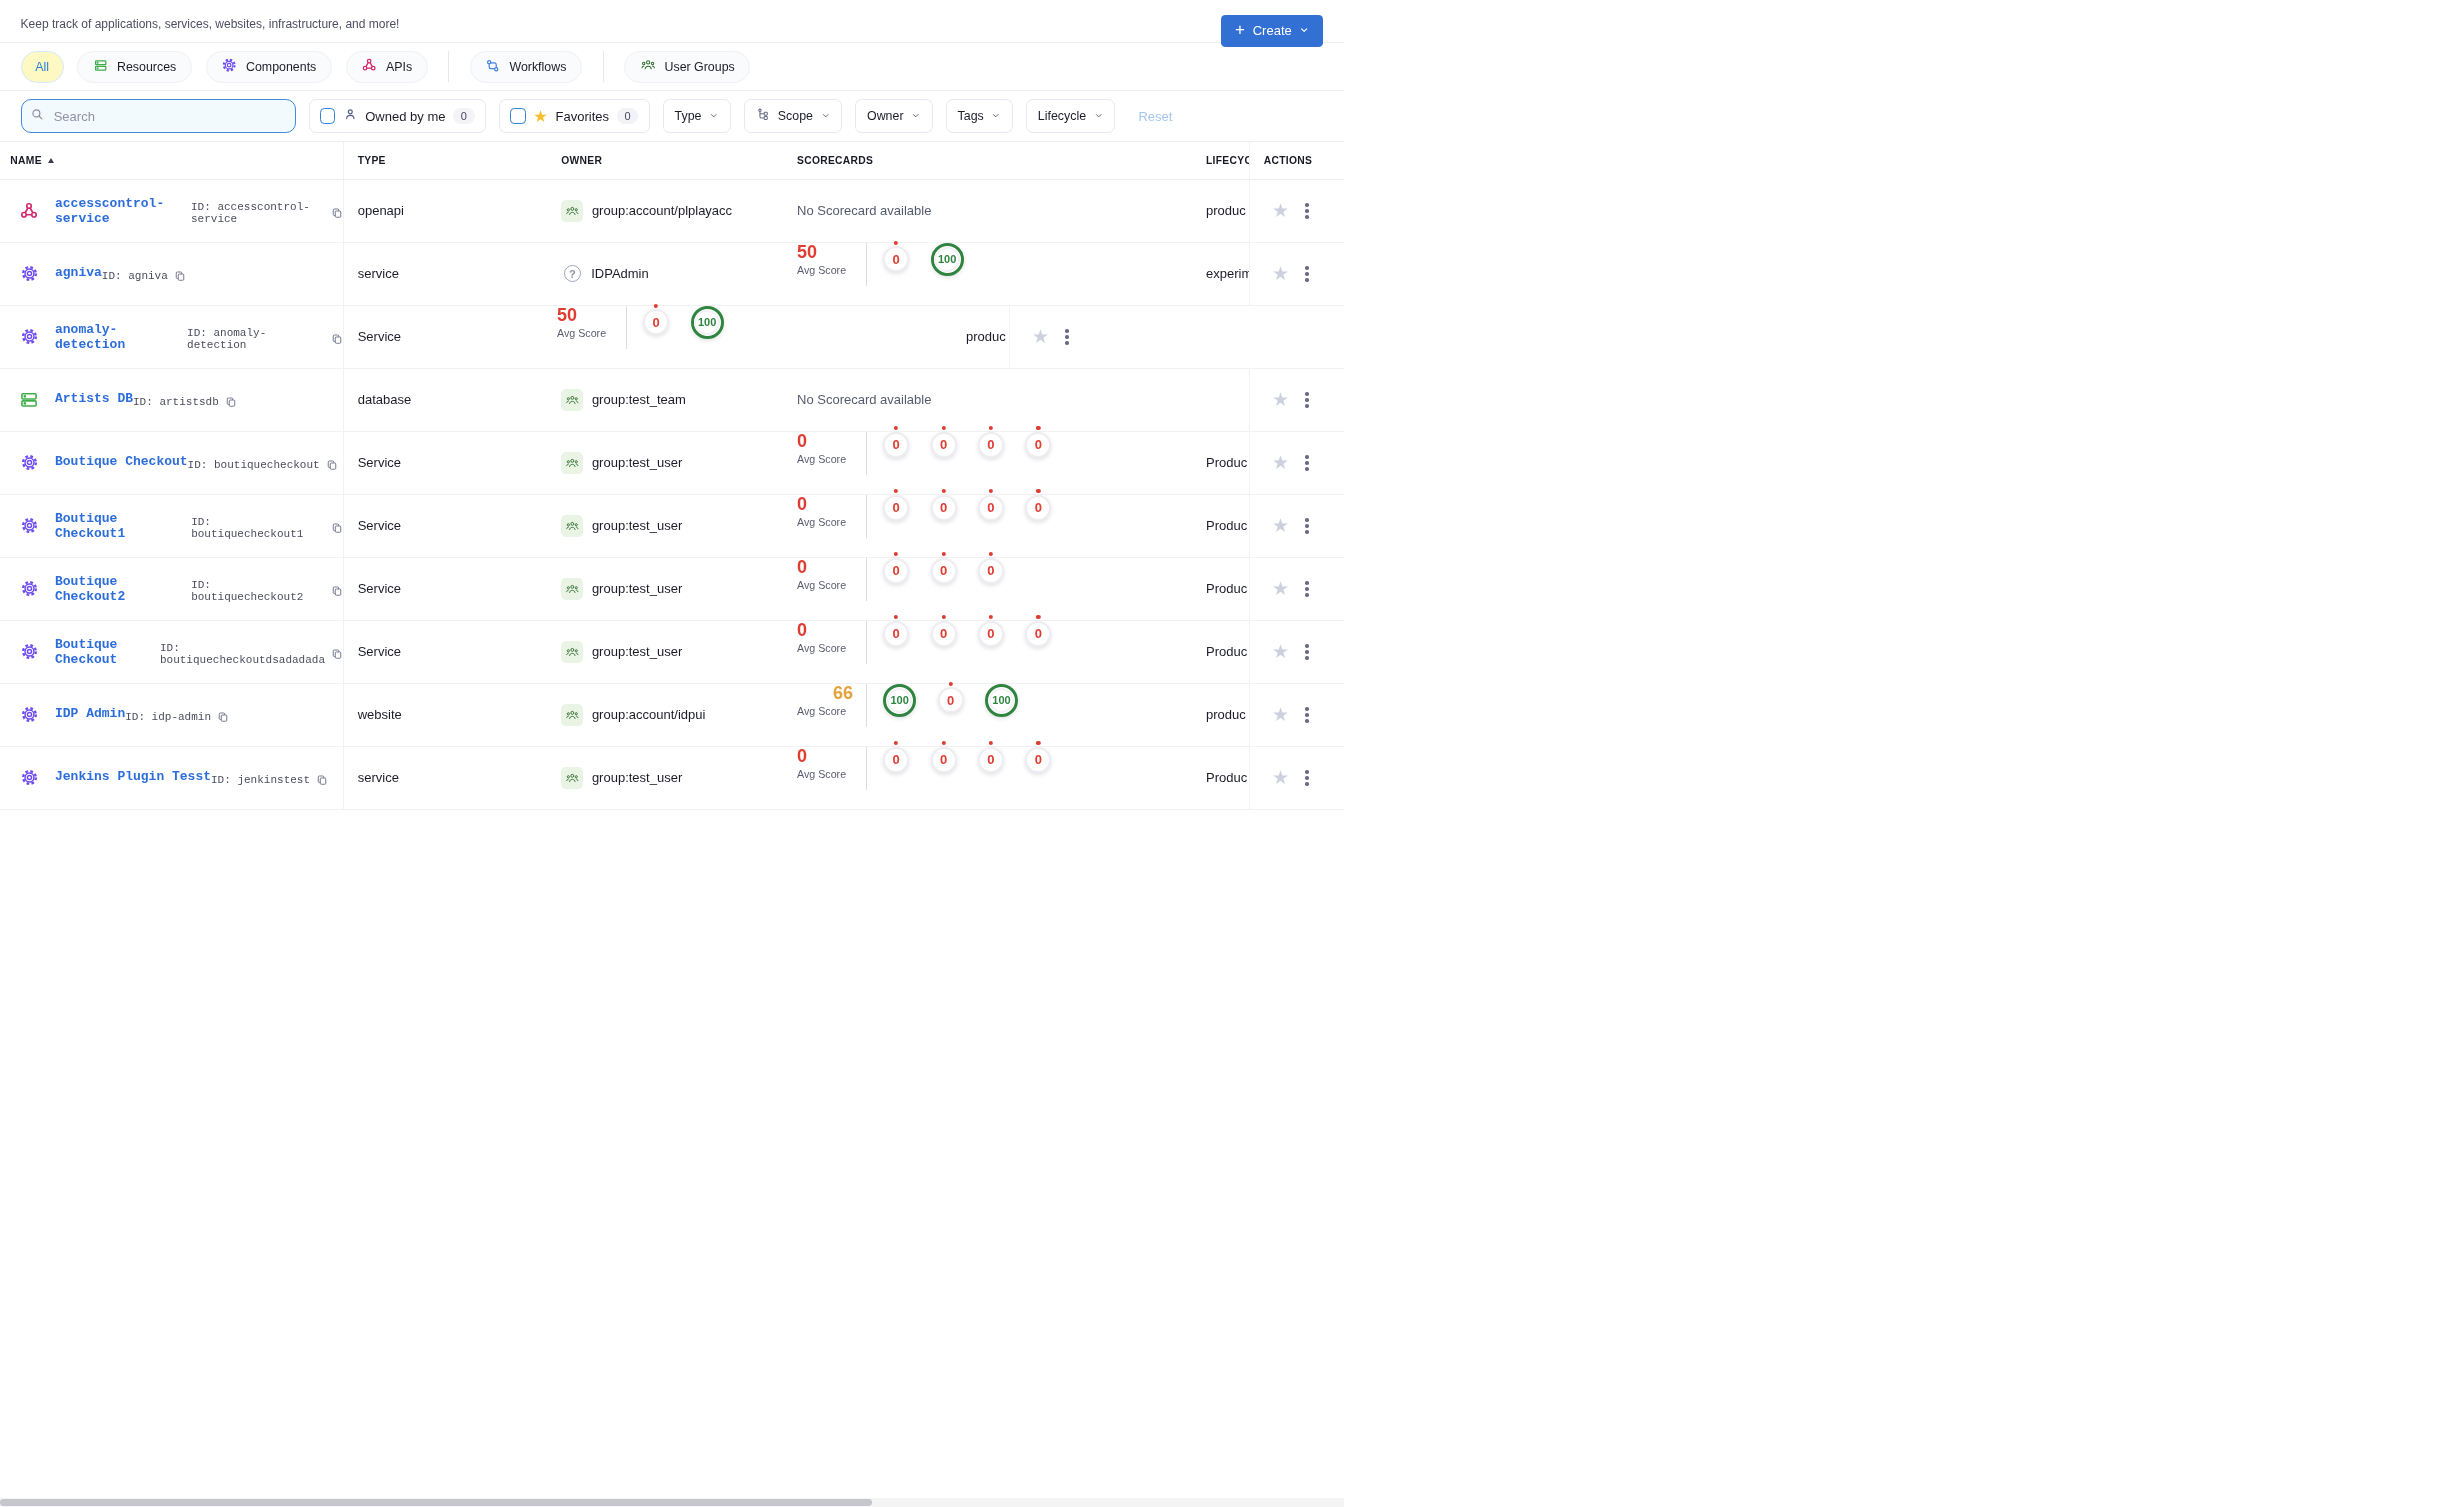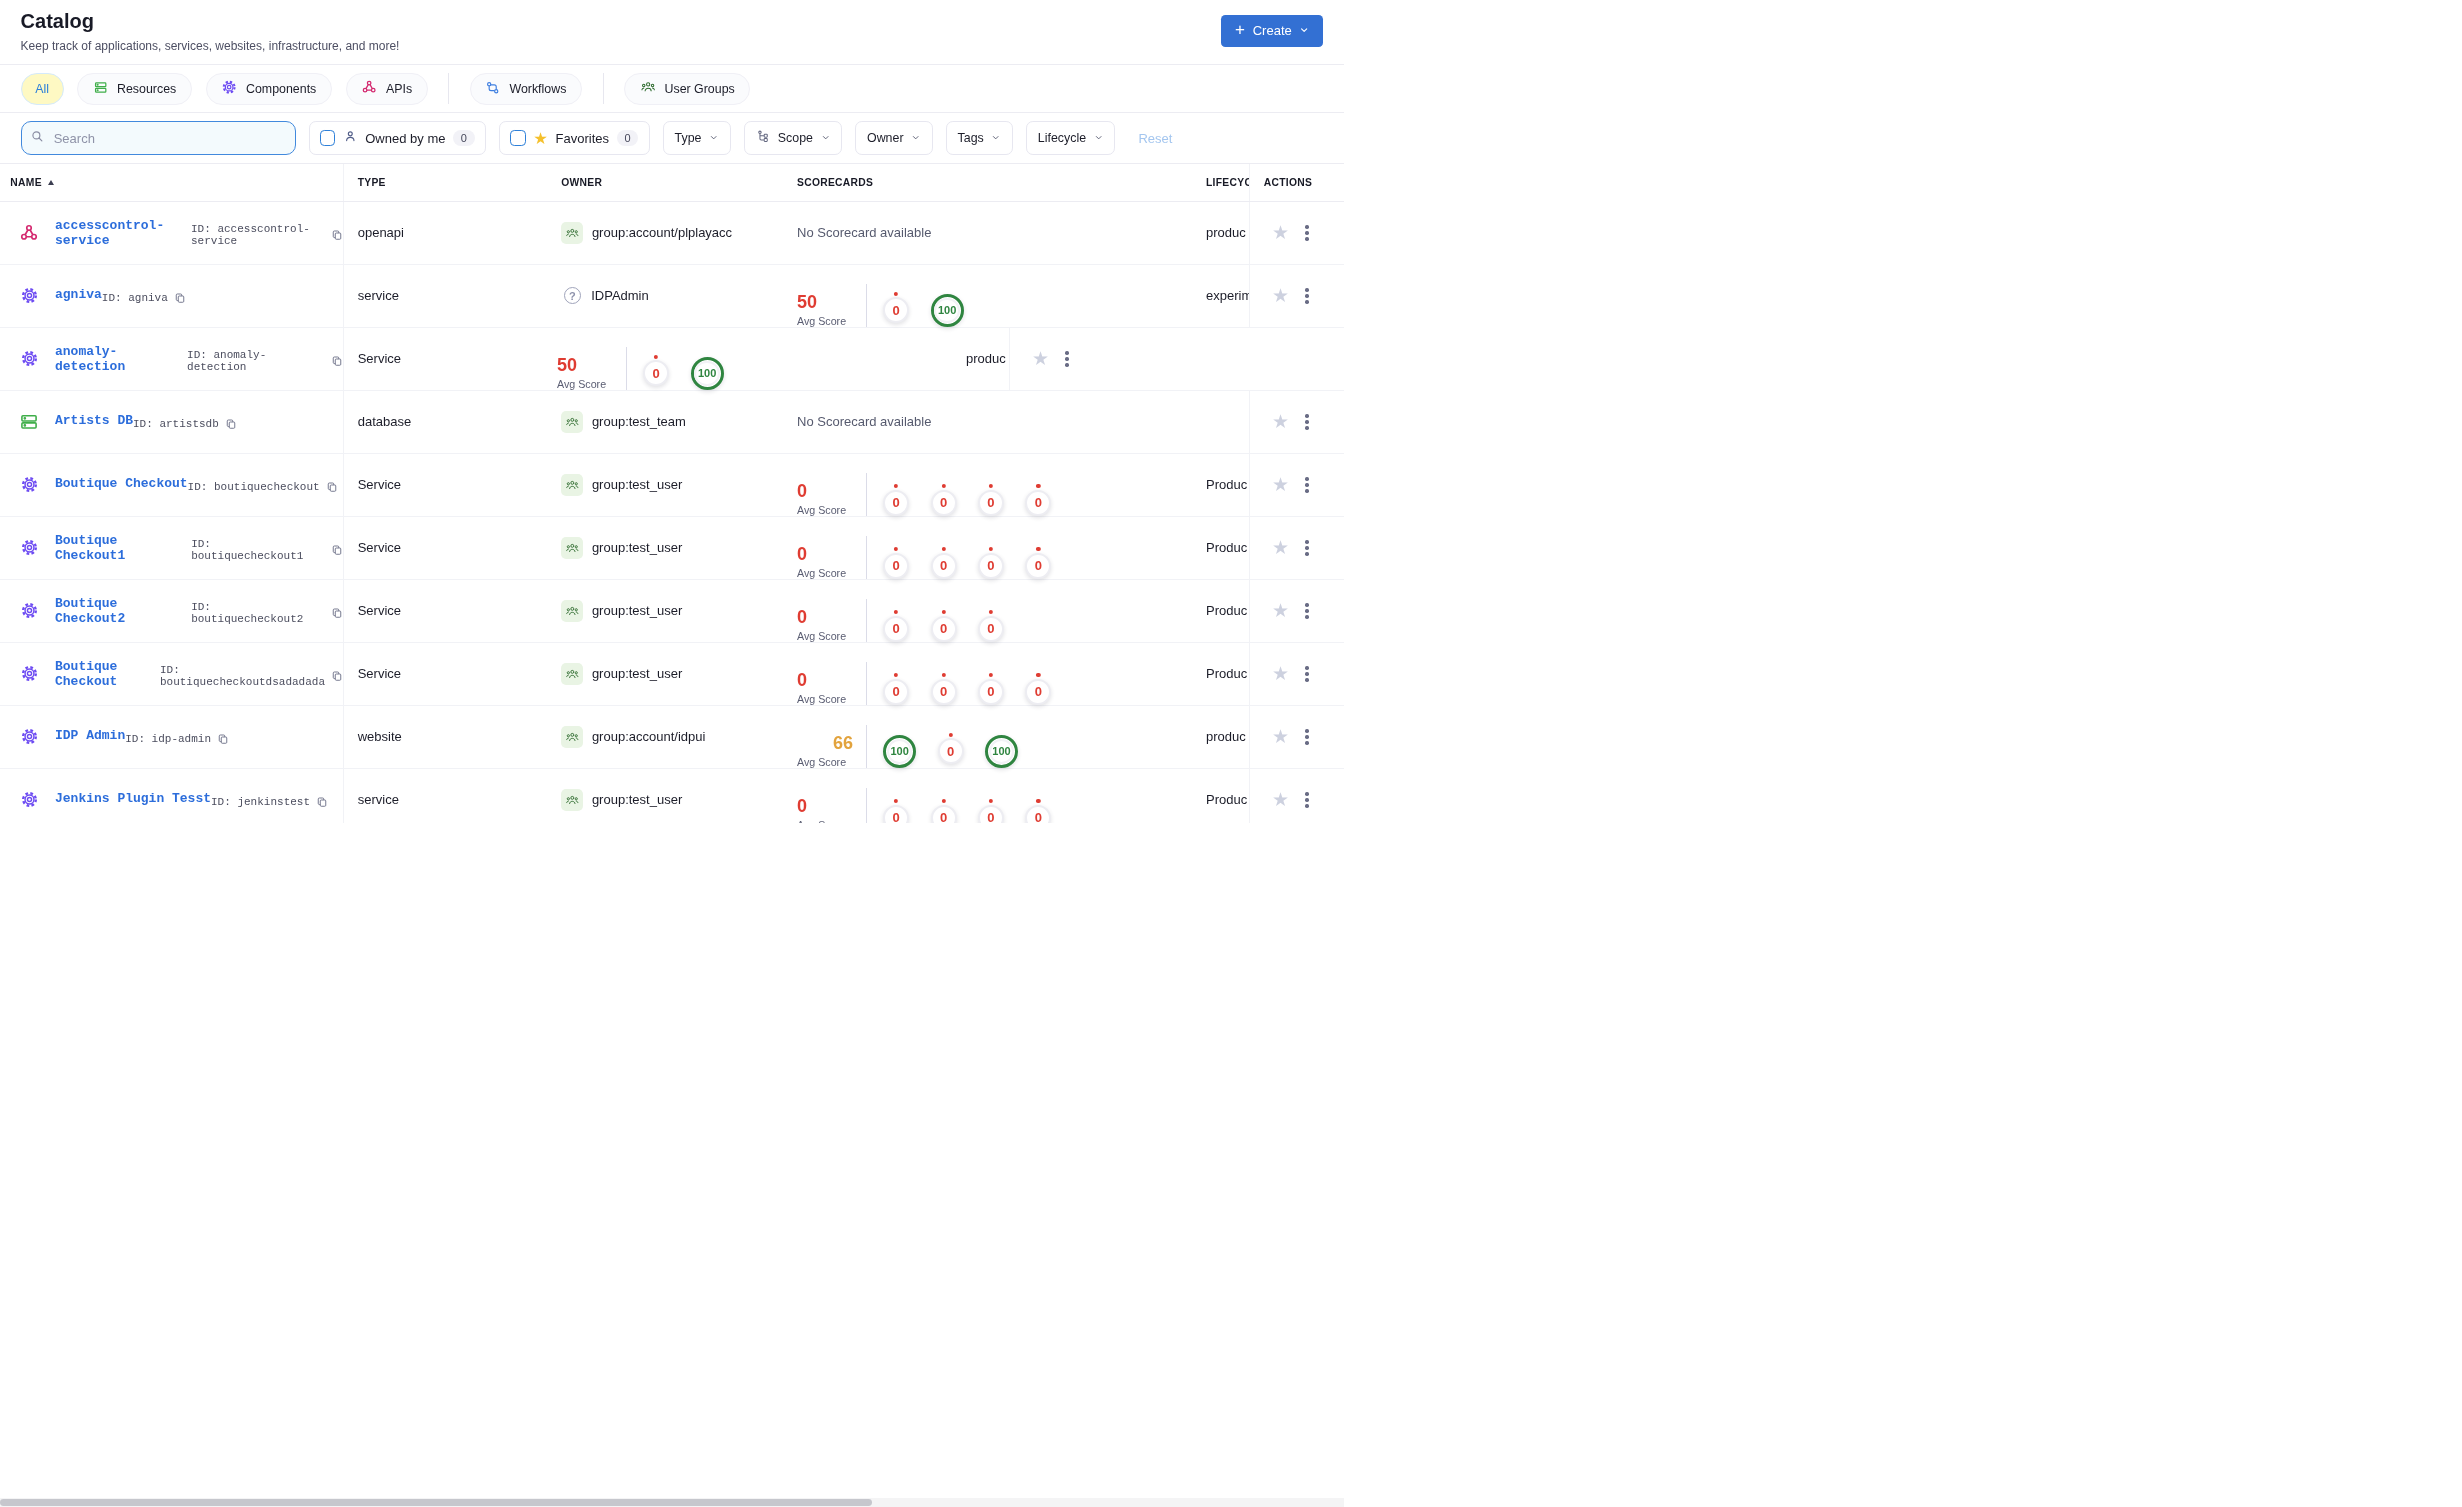--- a/index.html
+++ b/index.html
@@ -51,21 +51,21 @@
   .name-stack{display:flex;font-family:Liberation Mono, monospace;}
   .row-name{color:#2c6ddb;font-size:13px;font-weight:700;text-decoration:none;cursor:pointer;}
   .id-line{display:flex;align-items:center;gap:6px;margin-top:5.1px;}
   .row-id{font-size:11px;color:#4b4d5e;}
   .copy-btn{display:flex;align-items:center;cursor:pointer;}
   .row-type{font-size:13px;color:#1c1d29;}
   .owner-badge{width:22px;height:22px;border-radius:5.1px;background:#e9f4e4;display:flex;align-items:center;justify-content:center;margin-right:8.6px;flex-shrink:0;}
   .owner-q{width:17px;height:17px;border:1.5px solid #a0a4bb;border-radius:50%;color:#8d92ab;font-size:11px;font-weight:700;display:flex;align-items:center;justify-content:center;margin-right:10.3px;margin-left:2.6px;flex-shrink:0;}
   .row-owner{font-size:13px;color:#1c1d29;}
   .no-score{font-size:13px;color:#565a6e;}
-  .score-wrap{display:flex;align-items:flex-end;height:100%;}
+  .score-wrap{display:flex;align-items:flex-start;height:100%;}
   .avg-block{width:69px;display:flex;flex-direction:column;}
   .avg-num{font-size:18px;font-weight:700;line-height:19px;}
   .avg-label{font-size:10.7px;color:#5a5d72;margin-top:2.6px;}
   .score-divider{width:0.9px;height:43px;background:#dbdce8;margin-right:16.3px;}
   .gauges{display:flex;align-items:center;gap:21.4px;}
   .gauge{position:relative;border-radius:50%;background:#fff;display:flex;align-items:center;justify-content:center;box-shadow:0 1.7px 4.3px rgba(40,41,61,.14);flex-shrink:0;}
   .gauge.zero{width:26px;height:26px;border:2.6px solid #ededf2;font-size:13px;font-weight:700;color:#df3c32;}
   .gauge.zero::before{content:"";position:absolute;top:-7.7px;left:50%;transform:translateX(-50%);width:4.3px;height:4.3px;border-radius:50%;background:#df3c32;}
   .gauge.hundred{width:33px;height:33px;border:3.4px solid #2f8540;font-size:11px;font-weight:700;color:#2f8540;}
   .gauge.hundred::after{content:"";position:absolute;inset:0.9px;border:2.6px solid #f2f2f6;border-radius:50%;}
@@ -75,21 +75,20 @@
   .kebab i{width:3.4px;height:3.4px;border-radius:50%;background:#696c85;}
 
   
   .hscroll{position:fixed;left:0;bottom:0;width:1344px;height:8.6px;background:#f4f4f5;z-index:5;}
   .hscroll .thumb{position:absolute;left:0;top:0.9px;height:6.9px;width:872px;border-radius:3.4px;background:#c6c7cd;}
 </style>
 </head>
 <body>
 
 <header class="page-header">
-  <h1 class="page-title">Catalog</h1>
   <p class="page-subtitle">Keep track of applications, services, websites, infrastructure, and more!</p>
   <button class="create-btn">
     <span class="plus">+</span>
     <span>Create</span>
     <span class="chev">
       <svg width="10.3" height="10.3" viewBox="0 0 24 24" fill="none" stroke="#ffffff" stroke-width="2.6" stroke-linecap="round" stroke-linejoin="round">
           <path d="M6 9l6 6 6-6"></path>
         </svg>
     </span>
   </button>

